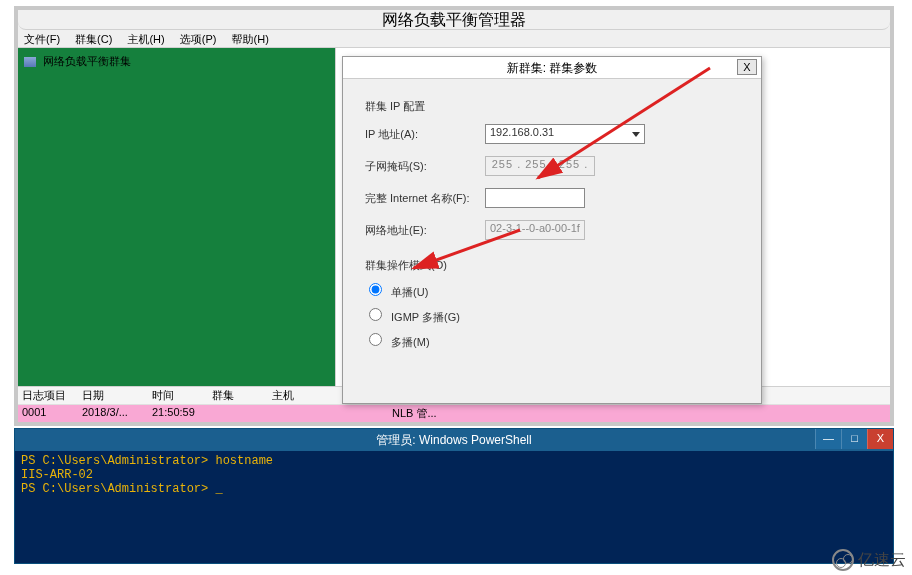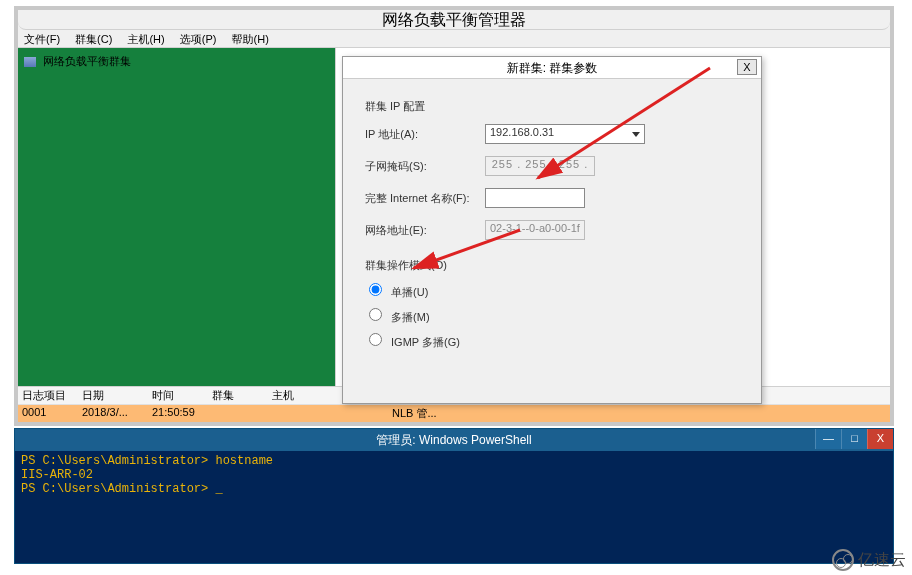--- a/index.html
+++ b/index.html
@@ -60,21 +60,21 @@
     }
     .right-pane {
       flex: 1;
       background: #fff;
       padding: 4px;
       font-size: 10px;
       color: #666;
     }
     .log-area {
       height: 36px;
-      background: #fdba74;
+      background: #f9a8d4;
       border-top: 1px solid #d0d0d0;
     }
     .log-header {
       display: flex;
       font-size: 11px;
       border-bottom: 1px solid #e0e0e0;
       background: #f5f5f5;
       padding: 1px 4px;
     }
     .log-row {
@@ -317,25 +317,25 @@
     </div>
 
     <div class="section-label" style="margin-top:18px;">群集操作模式(O)</div>
 
     <div class="radio-row">
       <input type="radio" name="mode" checked="" style="">
       <span>单播(U)</span>
     </div>
     <div class="radio-row">
       <input type="radio" name="mode" style="">
-      <span>多播(M)</span>
+      <span>IGMP 多播(G)</span>
     </div>
     <div class="radio-row">
       <input type="radio" name="mode" style="">
-      <span>IGMP 多播(G)</span>
+      <span>多播(M)</span>
     </div>
   </div>
 </div>
 
 <div class="arrow" style="left:430px; top:60px;">
   <svg width="300" height="140">
     <defs>
       <marker id="ah1" markerWidth="10" markerHeight="10" refX="8" refY="3" orient="auto">
         <path d="M0,0 L9,3 L0,6 Z" fill="#d22"></path>
       </marker>

